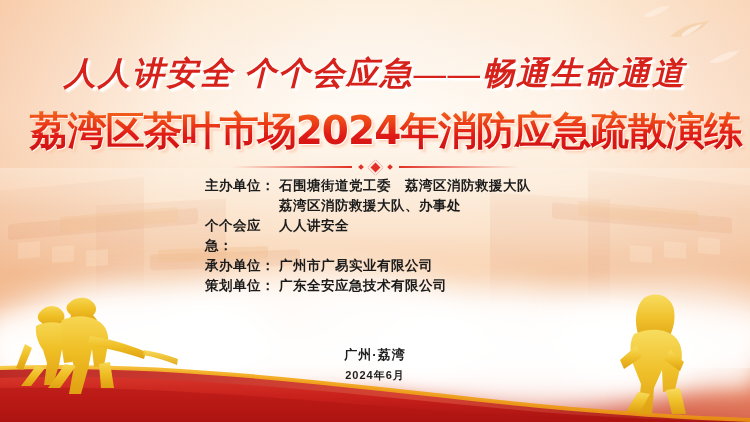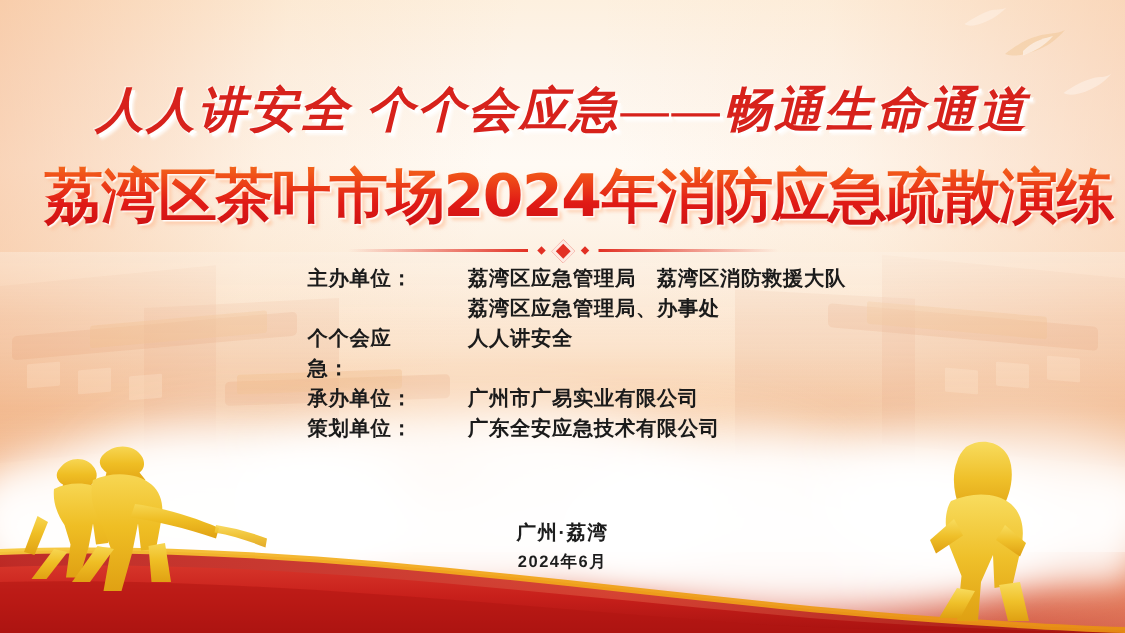--- a/index.html
+++ b/index.html
@@ -129,21 +129,21 @@
   .divider .dia{
     width:11px;height:11px;background:#e23024;transform:rotate(45deg);
     box-shadow:inset 0 0 0 2px rgba(255,245,238,.95);
   }
 
   .orgs{
     position:absolute;left:0;right:0;top:176px;
     font-size:13.5px;font-weight:700;color:#1b1b1b;
     line-height:20px;
   }
-  .orow{display:flex;justify-content:flex-start;padding-left:205px;gap:33px;}
+  .orow{display:flex;justify-content:flex-start;padding-left:205px;}
   .olabel{width:74px;flex:0 0 74px;letter-spacing:.5px;}
   .ovalue{letter-spacing:.5px;}
   .orow.cont .olabel{visibility:hidden;}
 
   .place{
     position:absolute;left:0;right:0;top:296px;
     text-align:center;color:#1d1d1d;
     font-size:13px;font-weight:700;line-height:21px;letter-spacing:1px;margin-top:48px;
   }
   .place .d2{font-size:11px;}
@@ -287,25 +287,25 @@
       <span class="ln"></span>
       <span class="dot"></span>
       <span class="dia"></span>
       <span class="dot"></span>
       <span class="ln r"></span>
     </div>
 
     <div class="orgs">
       <div class="orow">
         <span class="olabel">主办单位：</span>
-        <span class="ovalue">荔湾区应急管理局　荔湾区消防救援大队</span>
+        <span class="ovalue">石围塘街道党工委　荔湾区消防救援大队</span>
       </div>
       <div class="orow cont">
         <span class="olabel"></span>
-        <span class="ovalue">荔湾区应急管理局、办事处</span>
+        <span class="ovalue">荔湾区消防救援大队、办事处</span>
       </div>
       <div class="orow">
         <span class="olabel">个个会应急：</span>
         <span class="ovalue">人人讲安全</span>
       </div>
       <div class="orow">
         <span class="olabel">承办单位：</span>
         <span class="ovalue">广州市广易实业有限公司</span>
       </div>
       <div class="orow">

